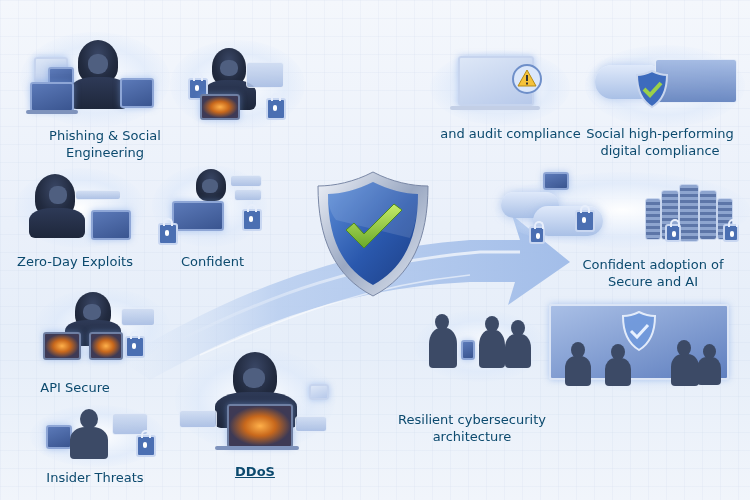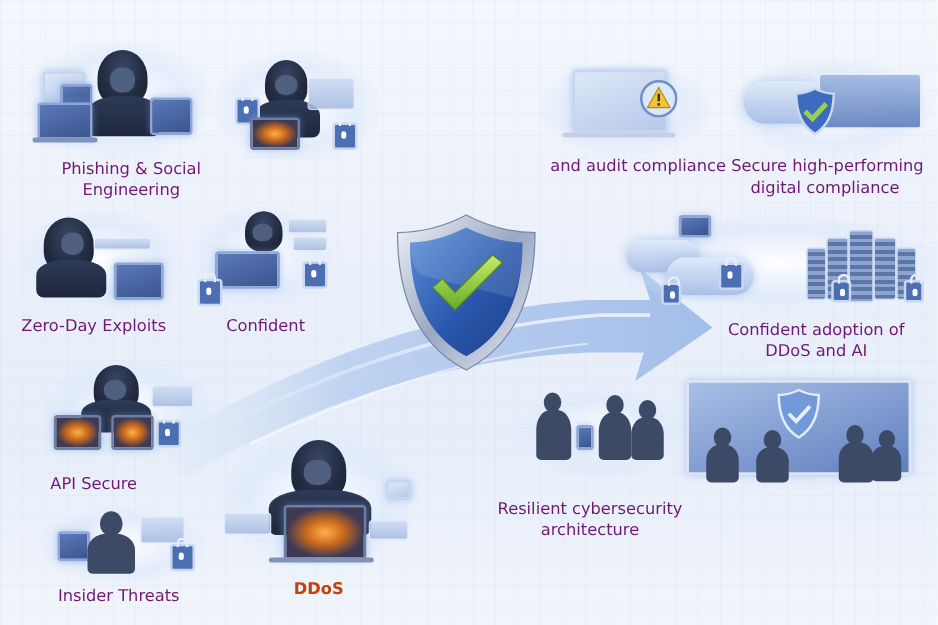--- a/index.html
+++ b/index.html
@@ -3,21 +3,21 @@
 <meta charset="utf-8">
 <style>
   html,body{margin:0;padding:0;}
   body{width:750px;height:500px;overflow:hidden;position:relative;
     background:linear-gradient(180deg,#f4f7fc 0%,#eaf0fa 45%,#e6eef9 70%,#f1f5fb 100%);
     font-family:"DejaVu Sans","Liberation Sans",sans-serif;color:#2a3350;}
   .canvas{position:absolute;inset:0;}
   .grid{position:absolute;inset:0;opacity:.35;
     background-image:linear-gradient(rgba(160,180,215,.25) 1px,transparent 1px),linear-gradient(90deg,rgba(160,180,215,.25) 1px,transparent 1px);
     background-size:18px 18px;}
-  .label{position:absolute;font-size:13px;font-weight:500;color:#701a75;text-align:center;line-height:17px;white-space:nowrap;}
+  .label{position:absolute;font-size:13px;font-weight:500;color:#0c4a6e;text-align:center;line-height:17px;white-space:nowrap;}
   .scene{position:absolute;}
   .glow{position:absolute;border-radius:50%;background:radial-gradient(ellipse at center,rgba(255,255,255,.95) 0%,rgba(220,232,250,.6) 50%,rgba(220,232,250,0) 75%);}
   .hood{position:absolute;border-radius:50% 50% 38% 38%;background:radial-gradient(ellipse at 50% 35%,#3a4766 0%,#222b40 60%,#1a2132 100%);}
   .face{position:absolute;border-radius:45%;background:#4f5f80;}
   .body{position:absolute;border-radius:40% 40% 6px 6px;background:linear-gradient(180deg,#2e3a57,#1e273b);}
   .screen{position:absolute;border-radius:3px;background:linear-gradient(160deg,#5b79b8,#3a5590);border:2px solid #8ea6d6;box-shadow:0 0 6px rgba(120,160,230,.5);}
   .screen.light{background:linear-gradient(160deg,#dde7f7,#b7c9ea);border-color:#c6d4ee;}
   .screen.orange{background:radial-gradient(ellipse at center,#ffb04a 0%,#c8681c 35%,#3e3a55 70%);border-color:#6e7fa3;}
   .laptop-base{position:absolute;height:4px;border-radius:2px;background:#7f93bc;}
   .lock{position:absolute;width:16px;height:18px;border-radius:3px;background:#4b6fb2;border:2px solid #c9d7f1;}
@@ -166,21 +166,21 @@
     <div class="glow" style="left:0;top:0;width:160px;height:104px;"></div>
     <div class="hood" style="left:58px;top:4px;width:44px;height:48px;"></div>
     <div class="face" style="left:68px;top:20px;width:22px;height:20px;"></div>
     <div class="body" style="left:40px;top:44px;width:82px;height:36px;"></div>
     <div class="screen orange" style="left:52px;top:56px;width:62px;height:40px;"></div>
     <div class="laptop-base" style="left:40px;top:98px;width:84px;"></div>
     <div class="panel" style="left:4px;top:62px;width:36px;height:16px;"></div>
     <div class="panel" style="left:120px;top:68px;width:30px;height:14px;"></div>
     <div class="screen light" style="left:134px;top:36px;width:16px;height:12px;"></div>
   </div>
-  <div class="label" style="left:225px;top:463px;width:60px;color:#c2410c;font-weight:700;">
+  <div class="label" style="left:225px;top:463px;width:60px;color:#0c4a6e;font-weight:700;text-decoration:underline;">
     <div>DDoS</div>
   </div>
 
   <div class="scene" style="left:430px;top:50px;width:140px;height:72px;">
     <div class="glow" style="left:0;top:0;width:140px;height:75px;"></div>
     <div class="screen light" style="left:28px;top:6px;width:72px;height:46px;"></div>
     <div class="laptop-base" style="left:20px;top:56px;width:90px;background:#c3cfe6;"></div>
     <svg class="warn" style="left:82px;top:14px;" width="30" height="30" viewBox="0 0 30 30">
       <circle cx="15" cy="15" r="14" fill="#dbe7fa" stroke="#6e8fc9" stroke-width="2"></circle>
       <path d="M15 6 L24 22 L6 22 Z" fill="#f5c23a" stroke="#b58a14" stroke-width="1"></path>
@@ -195,61 +195,61 @@
   <div class="scene" style="left:585px;top:45px;width:160px;height:82px;">
     <div class="glow" style="left:0;top:0;width:160px;height:82px;"></div>
     <div class="cloud" style="left:10px;top:20px;width:70px;height:34px;"></div>
     <div class="panel" style="left:70px;top:14px;width:80px;height:42px;background:linear-gradient(180deg,#9fb7e2,#5f7fbd);"></div>
     <svg style="position:absolute;left:50px;top:24px;" width="34" height="40" viewBox="0 0 34 40">
       <path d="M17 2 C 23 5, 29 6, 32 6 C 32 22, 27 32, 17 38 C 7 32, 2 22, 2 6 C 5 6, 11 5, 17 2 Z" fill="#3d6bbd" stroke="#c9d6ee" stroke-width="2"></path>
       <path d="M9 20 L15 26 L26 14" stroke="#9bd04a" stroke-width="4" fill="none"></path>
     </svg>
   </div>
   <div class="label" style="left:585px;top:125px;width:150px;">
-    <div>Secure high-performing</div>
+    <div>Social high-performing</div>
     <div>digital compliance</div>
   </div>
 
   <div class="scene" style="left:495px;top:172px;width:255px;height:76px;">
     <div class="glow" style="left:0;top:0;width:255px;height:76px;"></div>
     <div class="screen" style="left:48px;top:0;width:22px;height:14px;"></div>
     <div class="cloud" style="left:6px;top:20px;width:58px;height:26px;"></div>
     <div class="cloud" style="left:38px;top:34px;width:70px;height:30px;"></div>
     <div class="lock" style="left:80px;top:38px;"></div>
     <div class="lock" style="left:34px;top:54px;width:12px;height:14px;"></div>
     <div class="server" style="left:150px;top:26px;width:14px;height:40px;"></div>
     <div class="server" style="left:166px;top:18px;width:16px;height:48px;"></div>
     <div class="server" style="left:184px;top:12px;width:18px;height:56px;"></div>
     <div class="server" style="left:204px;top:18px;width:16px;height:48px;"></div>
     <div class="server" style="left:222px;top:26px;width:14px;height:40px;"></div>
     <div class="lock" style="left:170px;top:52px;width:12px;height:14px;"></div>
     <div class="lock" style="left:228px;top:52px;width:12px;height:14px;"></div>
   </div>
   <div class="label" style="left:568px;top:256px;width:170px;">
     <div>Confident adoption of</div>
-    <div>DDoS and AI</div>
+    <div>Secure and AI</div>
   </div>
 
   <div class="scene" style="left:415px;top:310px;width:130px;height:70px;">
     <div class="glow" style="left:0;top:0;width:130px;height:72px;"></div>
     <div class="person" style="left:14px;top:4px;">
       <div class="ph" style="left:6px;top:0;width:14px;height:16px;"></div>
       <div class="pb" style="left:0;top:14px;width:28px;height:40px;"></div>
     </div>
     <div class="screen" style="left:46px;top:30px;width:10px;height:16px;"></div>
     <div class="person" style="left:64px;top:6px;">
       <div class="ph" style="left:6px;top:0;width:14px;height:16px;"></div>
       <div class="pb" style="left:0;top:14px;width:26px;height:38px;"></div>
     </div>
     <div class="person" style="left:90px;top:10px;">
       <div class="ph" style="left:6px;top:0;width:14px;height:16px;"></div>
       <div class="pb" style="left:0;top:14px;width:26px;height:34px;"></div>
     </div>
   </div>
-  <div class="label" style="left:392px;top:399px;width:160px;">
+  <div class="label" style="left:392px;top:411px;width:160px;">
     <div>Resilient cybersecurity</div>
     <div>architecture</div>
   </div>
 
   <div class="scene" style="left:545px;top:300px;width:190px;height:90px;">
     <div class="glow" style="left:0;top:0;width:190px;height:92px;"></div>
     <div class="screen" style="left:4px;top:4px;width:176px;height:72px;background:linear-gradient(160deg,#a9bfe6,#5f7fbf);border-color:#dbe5f6;"></div>
     <svg style="position:absolute;left:76px;top:10px;" width="36" height="42" viewBox="0 0 36 42">
       <path d="M18 2 C 24 5, 31 6, 34 6 C 34 24, 28 34, 18 40 C 8 34, 2 24, 2 6 C 5 6, 12 5, 18 2 Z" fill="#6d98dc" fill-opacity=".85" stroke="#e2ebfa" stroke-width="2"></path>
       <path d="M10 21 L16 27 L27 15" stroke="#e6f0ff" stroke-width="3" fill="none"></path>

